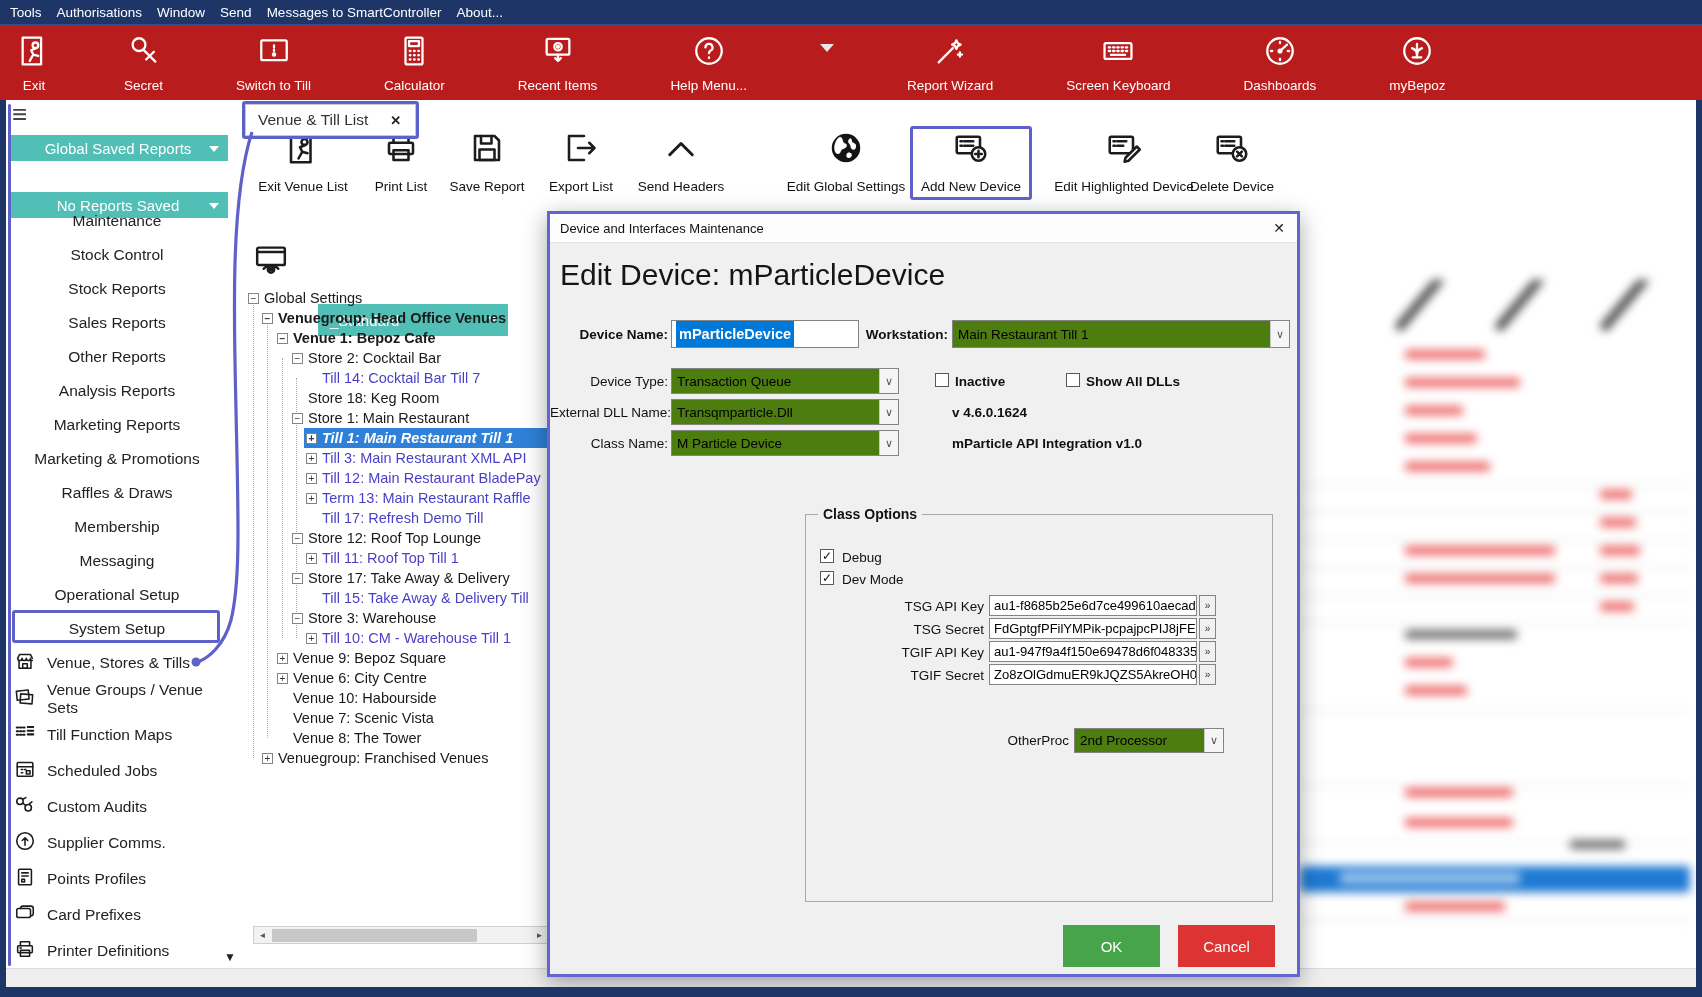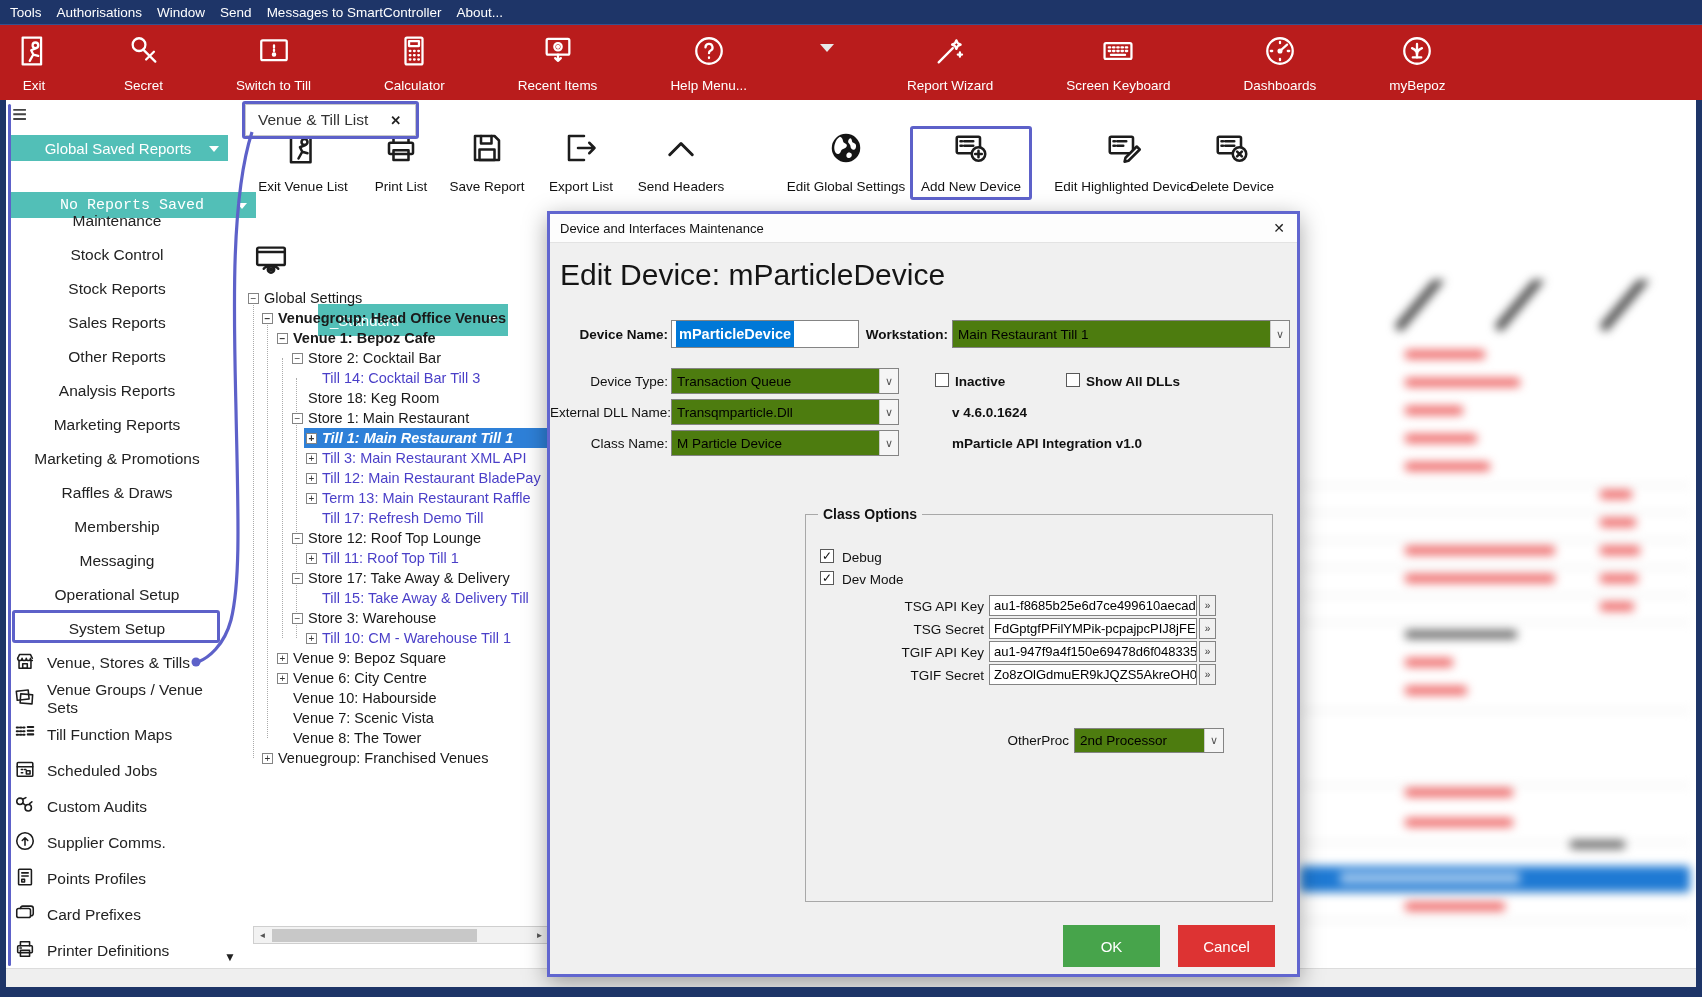--- a/index.html
+++ b/index.html
@@ -182,21 +182,21 @@
 <div class="abs frame" style="left:0;top:100px;width:6px;height:897px;"></div>
 <div class="abs frame" style="left:1696px;top:100px;width:6px;height:897px;"></div>
 <div class="abs frame" style="left:0;top:987px;width:1702px;height:10px;"></div>
 
 <div class="abs" style="left:12px;top:102px;font-size:26px;color:#444;line-height:24px;">≡</div>
 
 <div class="abs teal-btn" style="left:8px;top:135px;width:220px;height:26px;">
   <span>Global Saved Reports</span>
   <span class="dcaret"></span>
 </div>
-<div class="abs teal-btn" style="left:8px;top:166px;width:248px;height:26px;font-family:Liberation Mono, monospace;">
+<div class="abs teal-btn" style="left:8px;top:166px;width:220px;height:26px;">
   <span>No Reports Saved</span>
   <span class="dcaret"></span>
 </div>
 
 <div class="abs cats" style="left:6px;top:204px;width:222px;">
   <div class="cat">Maintenance</div>
   <div class="cat">Stock Control</div>
   <div class="cat">Stock Reports</div>
   <div class="cat">Sales Reports</div>
   <div class="cat">Other Reports</div>
@@ -390,21 +390,21 @@
     </div>
   <div class="trow L2 bold">
       <span class="exp">−</span>
       <span>Venue 1: Bepoz Cafe</span>
     </div>
   <div class="trow L3">
       <span class="exp">−</span>
       <span>Store 2: Cocktail Bar</span>
     </div>
   <div class="trow L4t till">
-      <span>Till 14: Cocktail Bar Till 3</span>
+      <span>Till 14: Cocktail Bar Till 7</span>
     </div>
   <div class="trow L3t">
       <span>Store 18: Keg Room</span>
     </div>
   <div class="trow L3">
       <span class="exp">−</span>
       <span>Store 1: Main Restaurant</span>
     </div>
   <div class="trow L4 sel">
       <span class="exp">+</span>

